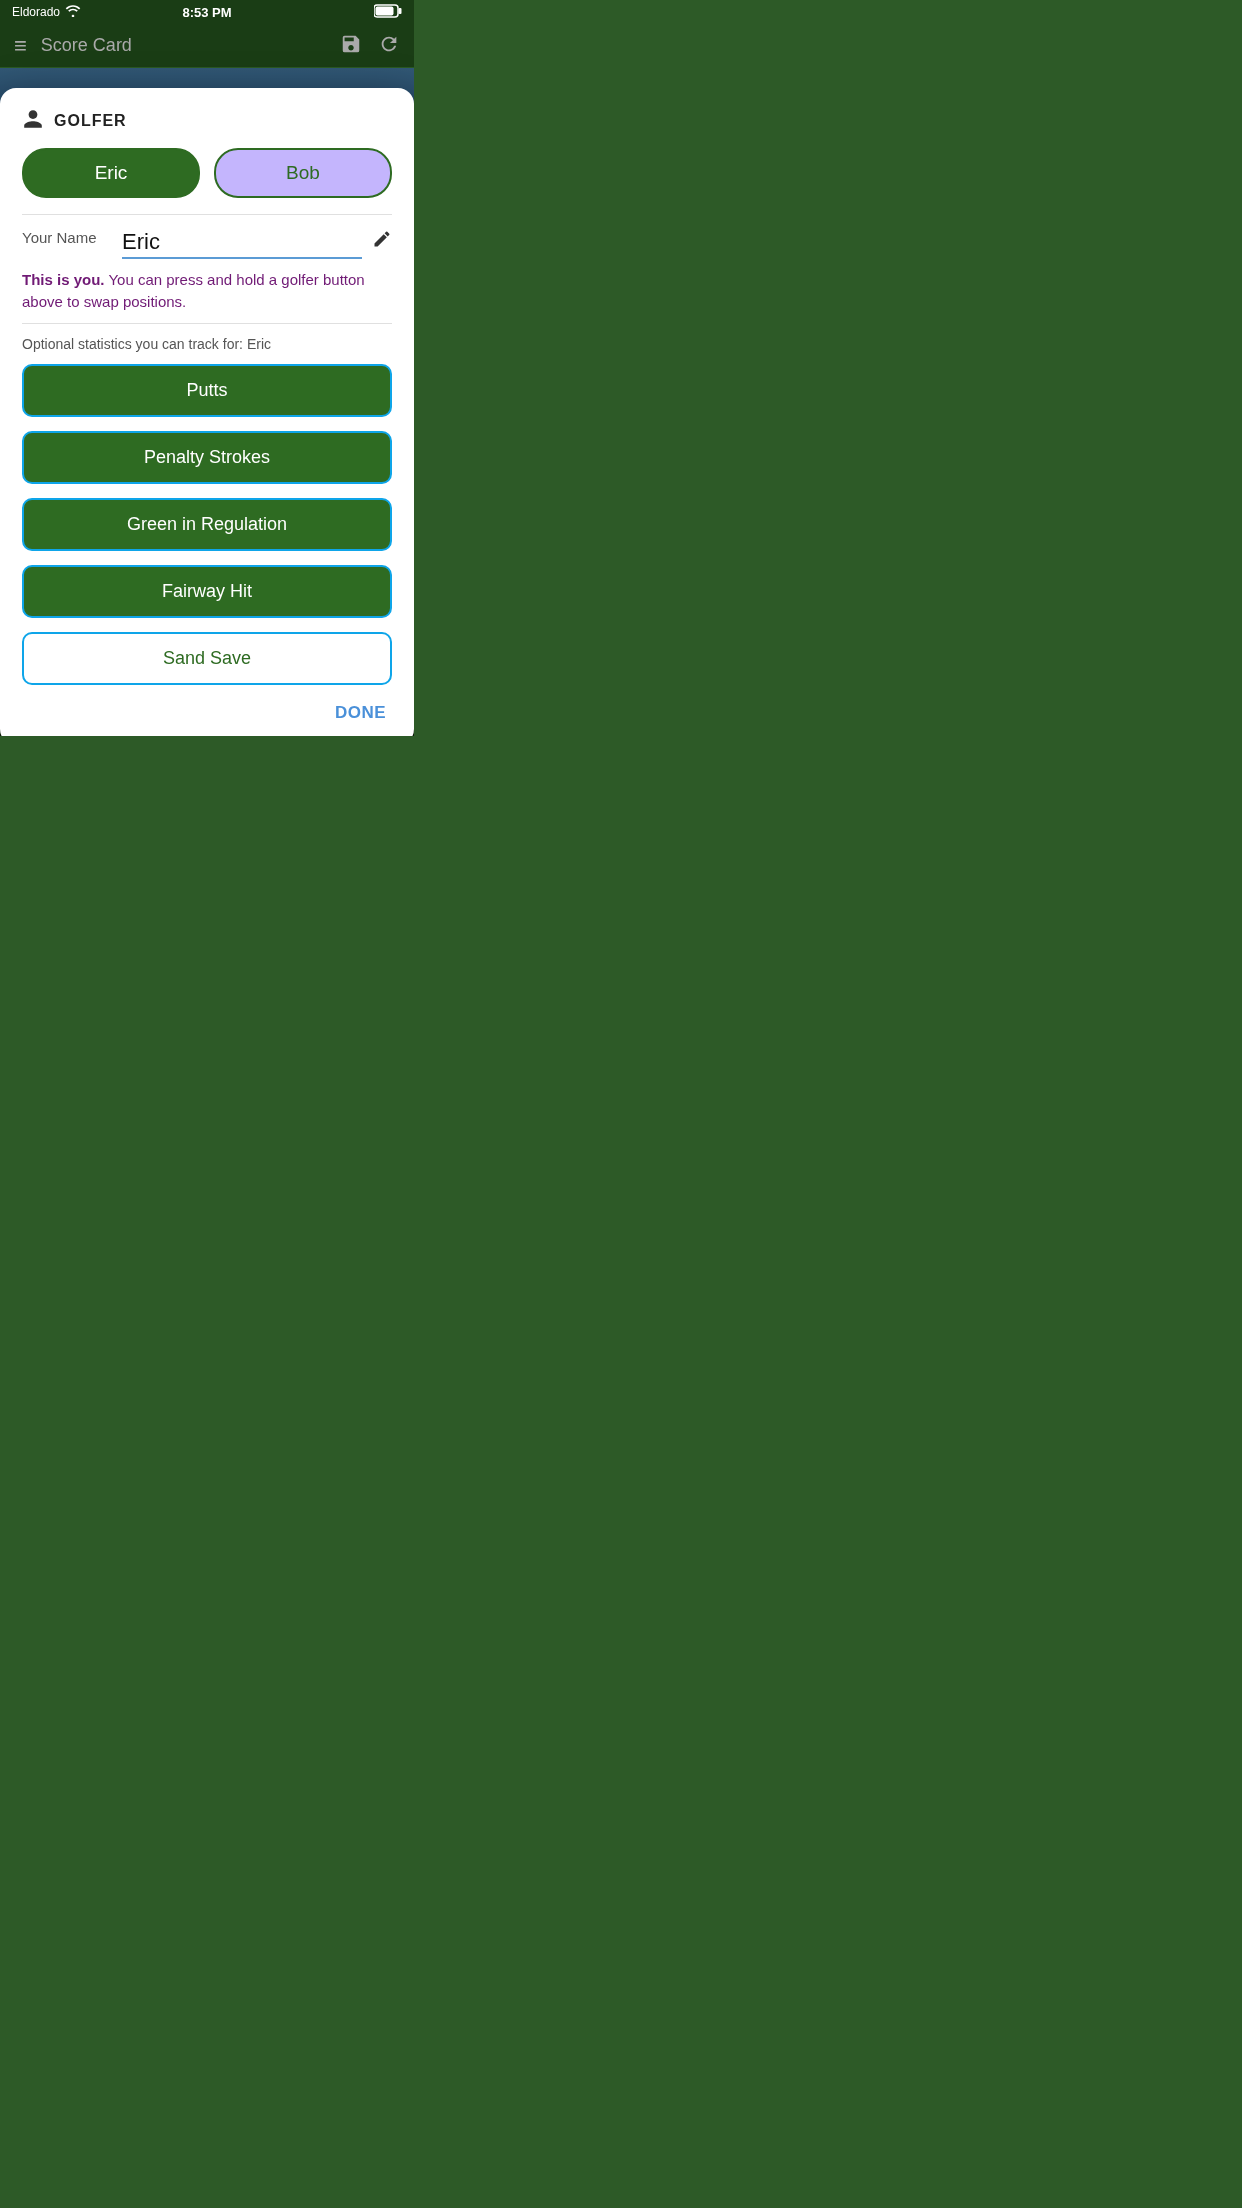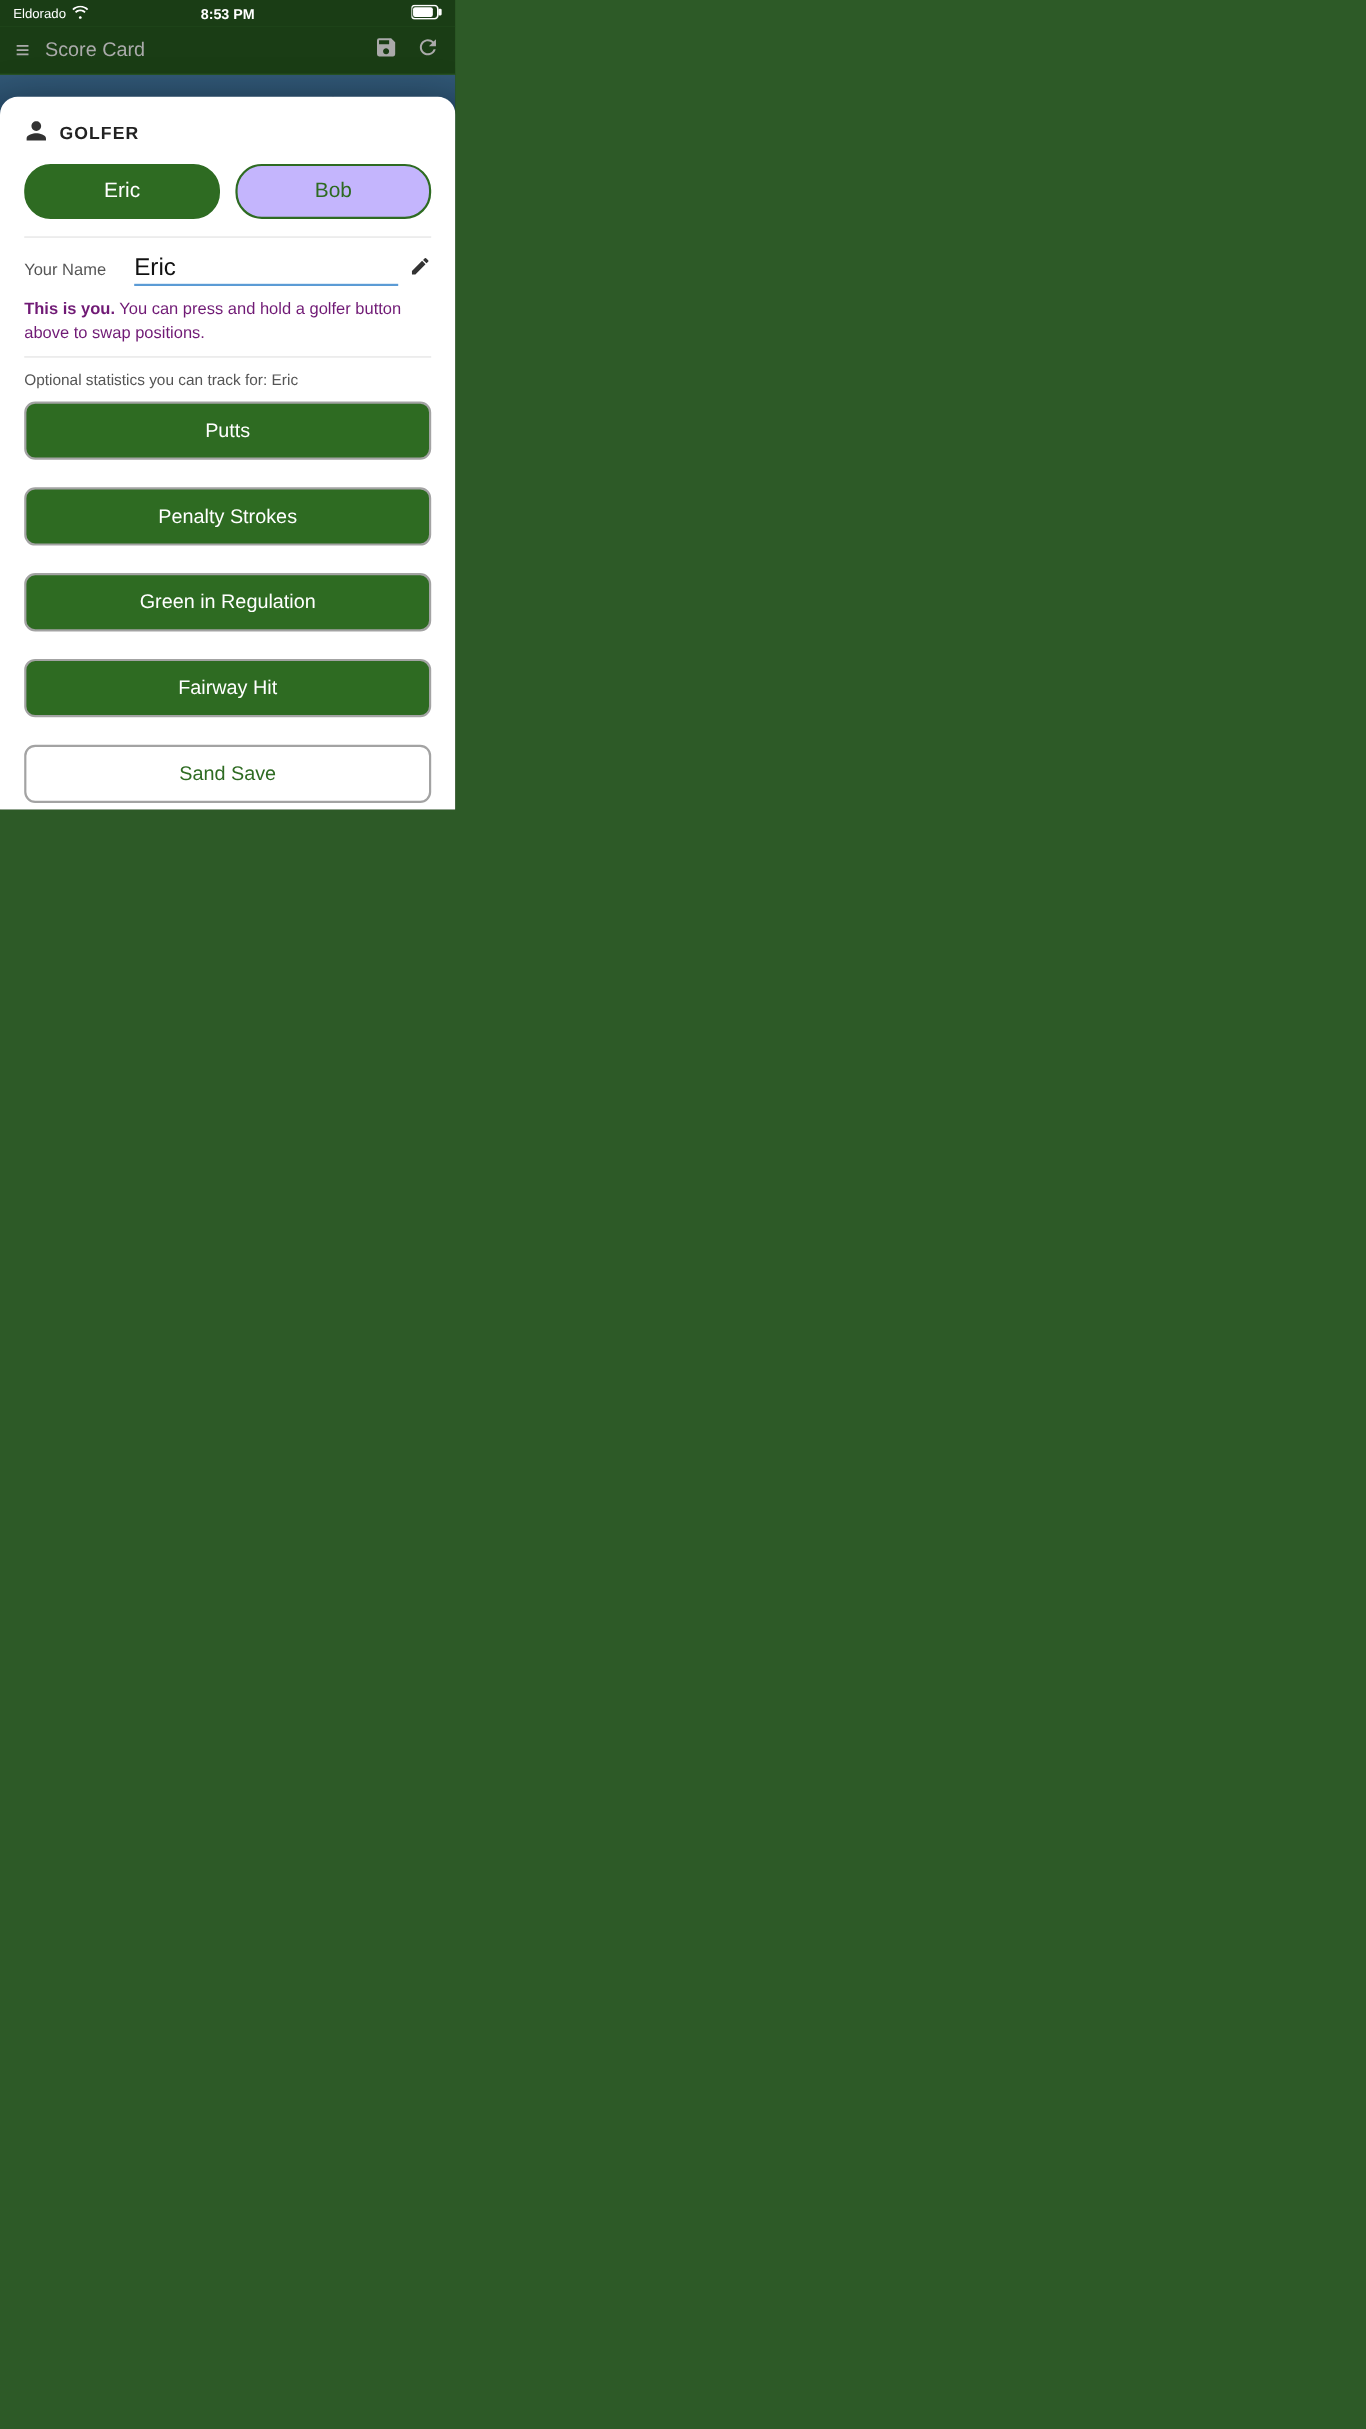--- a/index.html
+++ b/index.html
@@ -161,21 +161,21 @@
 
     .divider {
       border: none;
       border-top: 1px solid #e0e0e0;
       margin: 4px 0 14px;
     }
 
     
     .name-row {
       display: flex;
-      align-items: center;
+      align-items: flex-start;
       margin-bottom: 10px;
       gap: 10px;
     }
     .name-label {
       font-size: 15px;
       color: #555;
       min-width: 90px;
     }
     .name-value {
       font-size: 22px;
@@ -214,23 +214,23 @@
 
     
     .stat-btn {
       display: block;
       width: 100%;
       padding: 14px 0;
       border-radius: 10px;
       font-size: 18px;
       font-weight: 500;
       text-align: center;
-      margin-bottom: 25px;
+      margin-bottom: 14px;
       cursor: pointer;
-      border: 2px solid #a3a3a3;
+      border: 2px solid #0ea5e9;
     }
     .stat-btn.filled {
       background: #2e6b22;
       color: #fff;
     }
     .stat-btn.outline {
       background: #fff;
       color: #2e6b22;
     }
 

